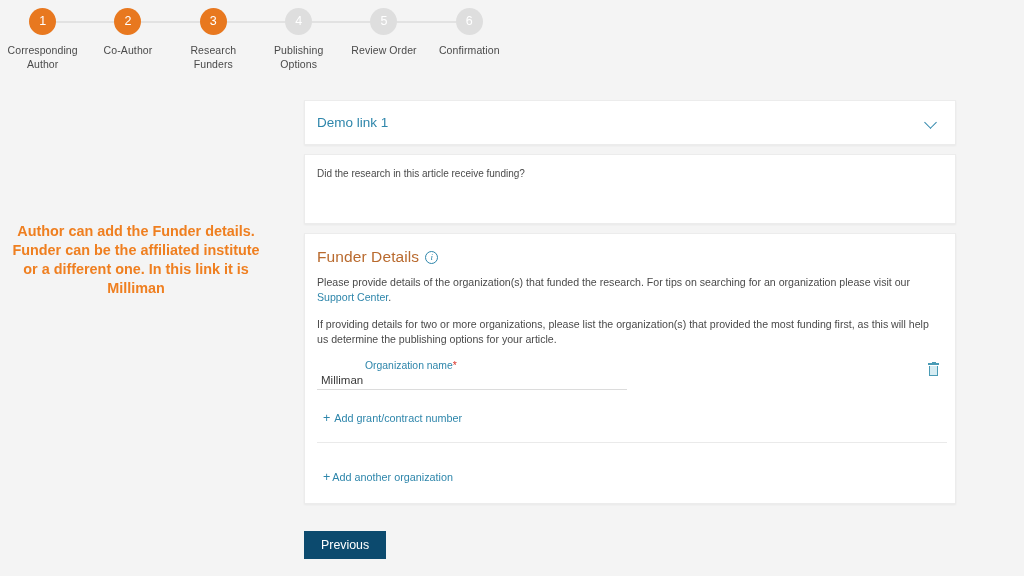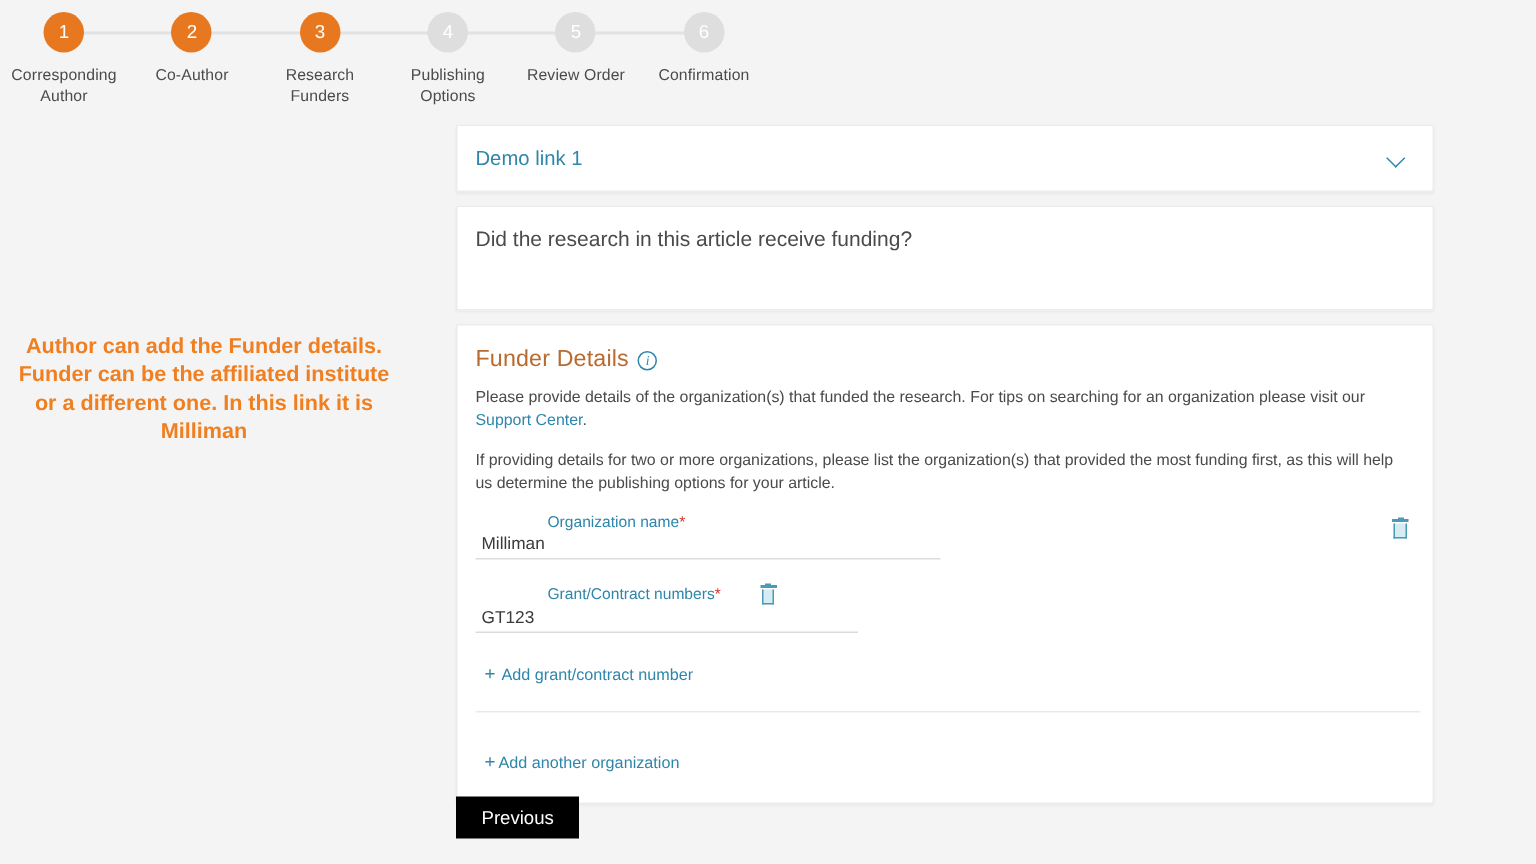--- a/index.html
+++ b/index.html
@@ -82,21 +82,21 @@
     font-weight: bold;
     font-size: 14.4px;
     line-height: 19px;
     font-family: "Liberation Sans", sans-serif;
   }
 
   
   #main {
     position: absolute;
     left: 304px;
-    top: 83px;
+    top: 100px;
     width: 652px;
   }
   .card {
     background: #ffffff;
     border: 1px solid #ececec;
     box-shadow: 0 1px 2px rgba(0,0,0,0.05);
   }
 
   
   #demo-link-card {
@@ -128,21 +128,21 @@
     transform: rotate(45deg);
   }
 
   
   #funding-card {
     padding: 13px 0 14px 12px;
     margin-bottom: 9px;
     min-height: 70px;
   }
   #funding-question {
-    font-size: 14px;
+    font-size: 10px;
     color: #4a4a4a;
     margin-bottom: 6px;
   }
   #radio-group {
     margin-left: 222px;
   }
   .radio-row {
     display: flex;
     align-items: center;
     height: 18px;
@@ -308,21 +308,21 @@
   #footer {
     position: absolute;
     left: 304px;
     top: 531px;
     width: 652px;
     display: flex;
     justify-content: space-between;
     align-items: center;
   }
   .btn {
-    background: #000000;
+    background: #0c4a6e;
     color: #ffffff;
     border: none;
     font-family: "Liberation Sans", sans-serif;
     font-size: 12.4px;
     cursor: pointer;
     display: inline-flex;
     align-items: center;
     gap: 8px;
   }
   #previous-button { padding: 7px 17px; }
@@ -398,31 +398,20 @@
         <span class="field-label"><span>Organization name</span><span class="req">*</span></span>
       </div>
       <div class="field-value">Milliman</div>
       <div id="org-underline"></div>
       <span class="trash" id="org-trash">
         <span class="lid"></span>
         <span class="body"></span>
       </span>
     </div>
 
-    <div class="field-block" style="margin-top:17px;">
-      <div class="field-label-row">
-        <span class="field-label"><span>Grant/Contract numbers</span><span class="req">*</span></span>
-        <span class="trash">
-          <span class="lid"></span>
-          <span class="body"></span>
-        </span>
-      </div>
-      <div class="field-value">GT123</div>
-      <div id="grant-underline"></div>
-    </div>
 
     <div id="add-grant-row">
       <a class="add-link" href="#">
         <span class="plus">+</span>
         <span>Add grant/contract number</span>
       </a>
     </div>
 
     <div id="inner-divider"></div>
 

